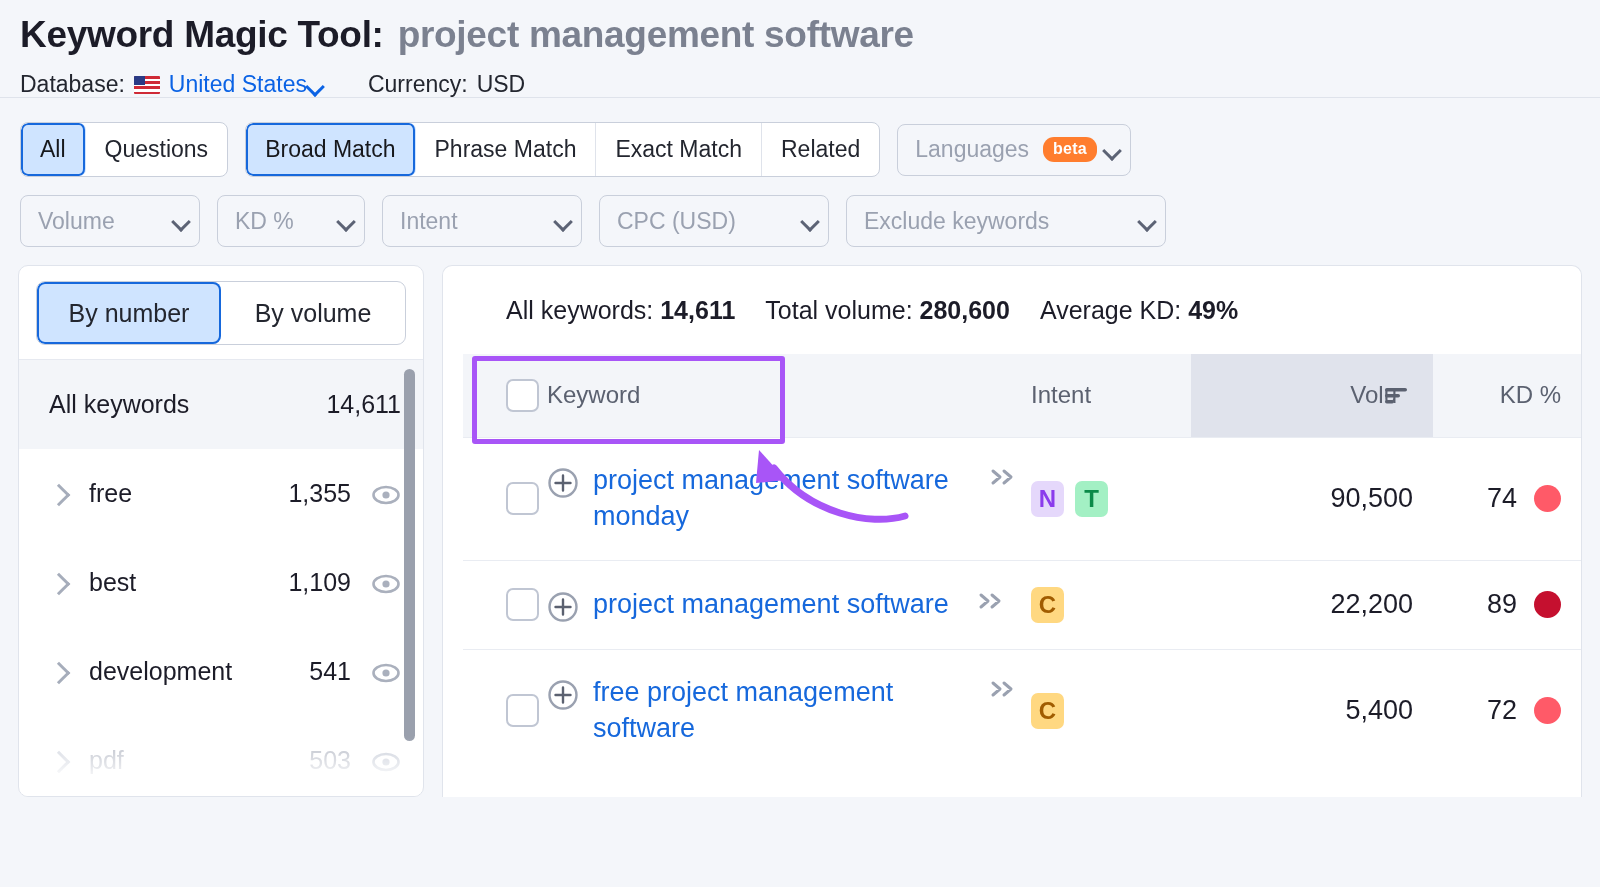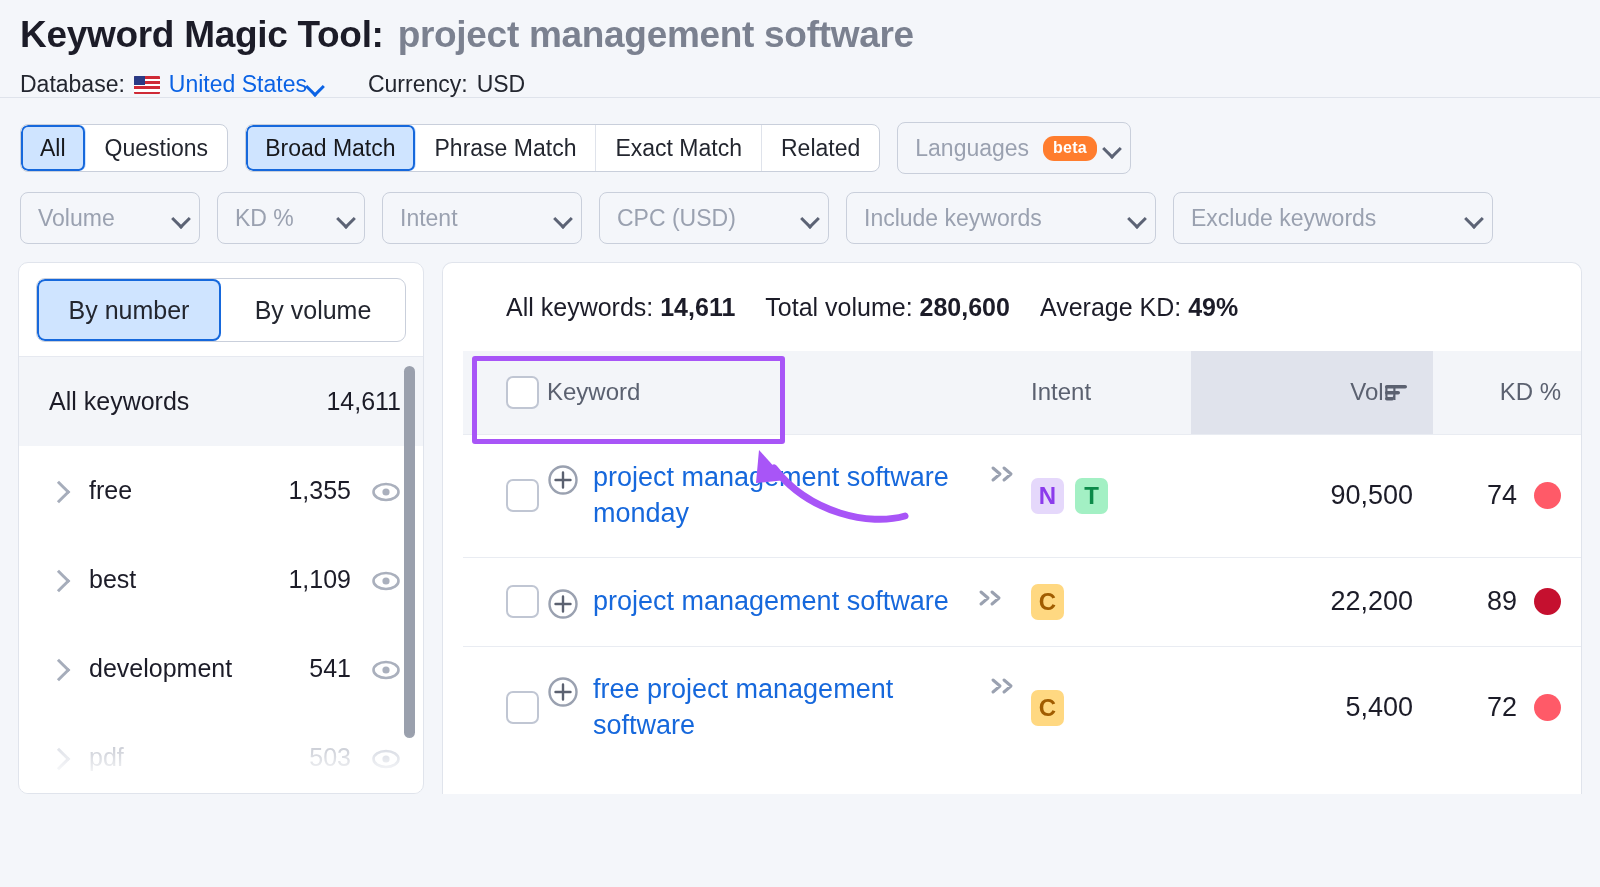--- a/index.html
+++ b/index.html
@@ -33,21 +33,21 @@
   }
   .header-divider { position: absolute; left: 0; right: 0; bottom: 0; height: 1px; background: #dfe3eb; }
 
   
   .filters { padding: 24px 20px 18px 20px; }
   .filter-row { display: flex; align-items: center; gap: 17px; }
   .filter-row + .filter-row { margin-top: 18px; }
 
   .seg {
     display: flex; border: 1px solid #c9cfdb; border-radius: 8px;
-    background: #fff; overflow: hidden; height: 48px;
+    background: #fff; overflow: hidden; height: 55px;
   }
   .seg-item {
     display: flex; align-items: center; justify-content: center;
     padding: 0 19px; font-size: 23px; color: #23262f;
     border-right: 1px solid #dfe3eb; white-space: nowrap;
   }
   .seg-item:last-child { border-right: none; }
   .seg-item.active {
     background: #cfe4ff; color: #17181c;
     box-shadow: inset 0 0 0 2px #1668dc; border-radius: 7px; border-right-color: transparent;
@@ -252,24 +252,20 @@
     <div class="pill wide" style="min-width:148px;">
       <span>KD %</span>
       <span class="gchev"></span>
     </div>
     <div class="pill wide" style="min-width:200px;">
       <span>Intent</span>
       <span class="gchev"></span>
     </div>
     <div class="pill wide" style="min-width:230px;">
       <span>CPC (USD)</span>
-      <span class="gchev"></span>
-    </div>
-    <div class="pill wide" style="min-width:310px;">
-      <span>Include keywords</span>
       <span class="gchev"></span>
     </div>
     <div class="pill wide" style="min-width:320px;">
       <span>Exclude keywords</span>
       <span class="gchev"></span>
     </div>
   </div>
 </div>
 
 <div class="body">

